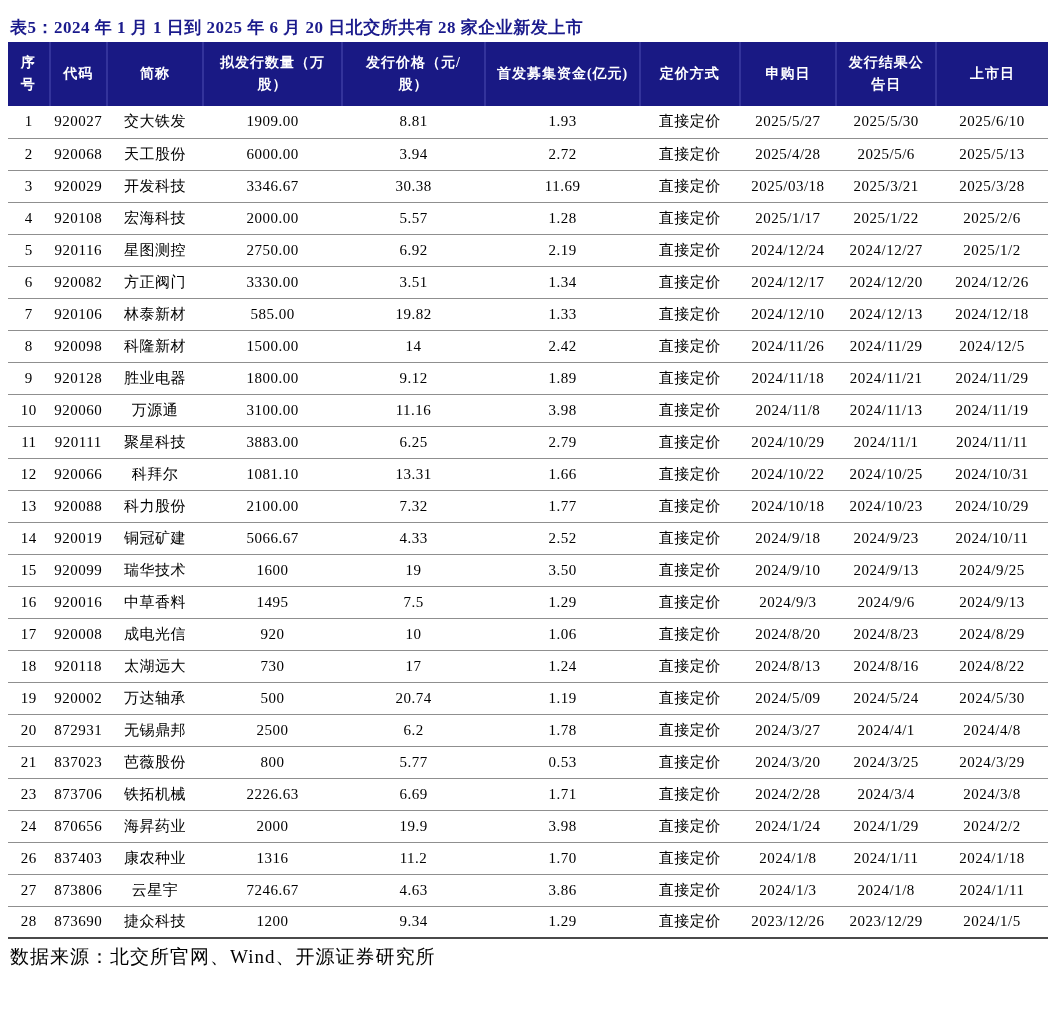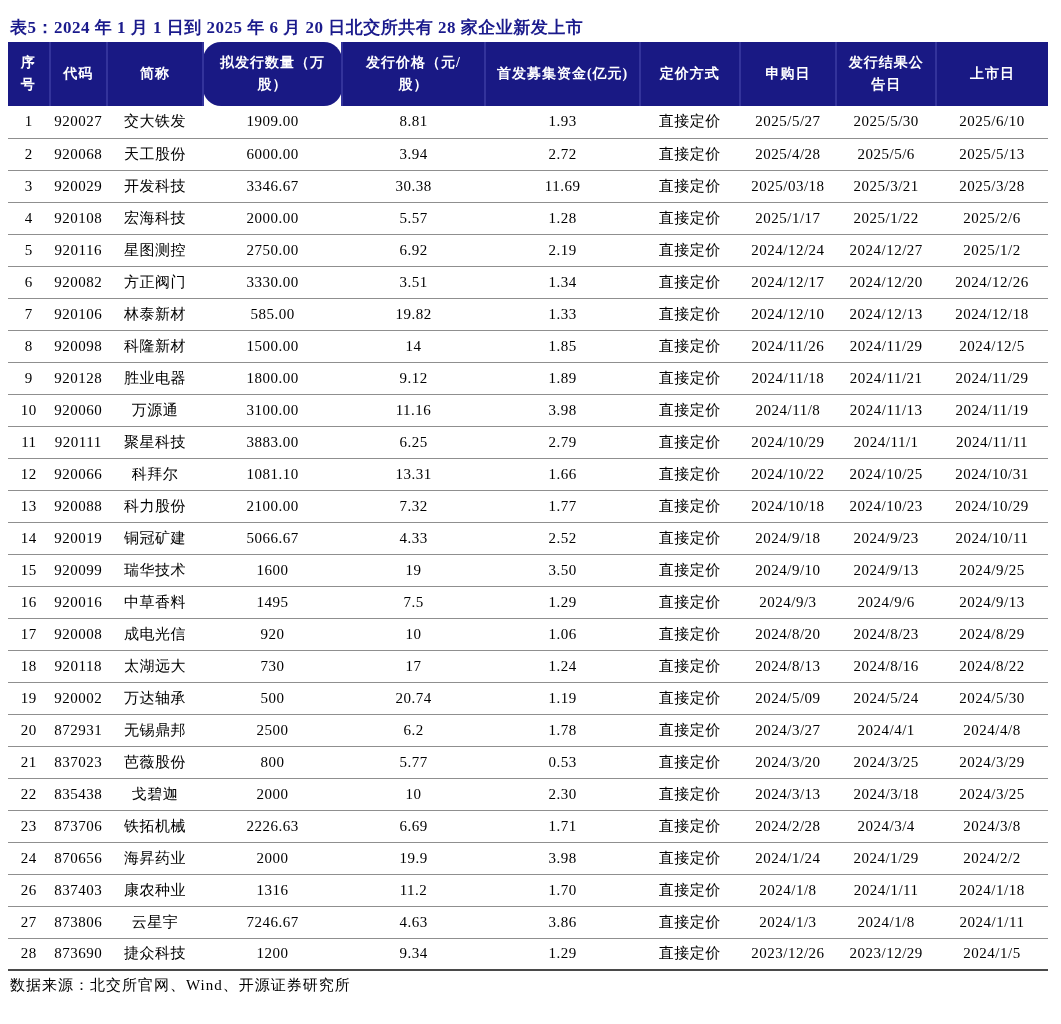--- a/index.html
+++ b/index.html
@@ -56,37 +56,37 @@
     font-size: 15px;
     height: 32px;
     padding: 0 2px;
     border-bottom: 1px solid var(--row-rule);
     white-space: nowrap;
     letter-spacing: 0.5px;
   }
   tbody tr:last-child td { border-bottom: 2px solid var(--bottom-rule); }
   .source-line {
     margin: 5px 0 0 10px;
-    font-size: 15px;
+    font-size: 19px;
     letter-spacing: 1px;
   }
 </style>
 </head>
 <body>
 
 <div class="page">
   <div class="title">表5：2024 年 1 月 1 日到 2025 年 6 月 20 日北交所共有 28 家企业新发上市</div>
 
   <table class="report-table">
     <thead>
       <tr>
           <th style="width: 41px;">序<br>号</th>
           <th style="width: 56px;">代码</th>
           <th style="width: 95px;">简称</th>
-          <th style="width: 136px; border-radius: 18px;">拟发行数量（万<br>股）</th>
+          <th style="width: 136px;">拟发行数量（万<br>股）</th>
           <th style="width: 141px;">发行价格（元/<br>股）</th>
           <th style="width: 152px;">首发募集资金(亿元)</th>
           <th style="width: 98px;">定价方式</th>
           <th style="width: 95px;">申购日</th>
           <th style="width: 98px;">发行结果公<br>告日</th>
           <th style="width: 110px;">上市日</th>
         </tr>
     </thead>
     <tbody>
         <tr>
@@ -172,21 +172,21 @@
           <td>2024/12/10</td>
           <td>2024/12/13</td>
           <td>2024/12/18</td>
         </tr>
         <tr>
           <td>8</td>
           <td>920098</td>
           <td>科隆新材</td>
           <td>1500.00</td>
           <td>14</td>
-          <td>1.85</td>
+          <td>2.42</td>
           <td>直接定价</td>
           <td>2024/11/26</td>
           <td>2024/11/29</td>
           <td>2024/12/5</td>
         </tr>
         <tr>
           <td>9</td>
           <td>920128</td>
           <td>胜业电器</td>
           <td>1800.00</td>
@@ -333,32 +333,20 @@
           <td>21</td>
           <td>837023</td>
           <td>芭薇股份</td>
           <td>800</td>
           <td>5.77</td>
           <td>0.53</td>
           <td>直接定价</td>
           <td>2024/3/20</td>
           <td>2024/3/25</td>
           <td>2024/3/29</td>
-        </tr>
-        <tr>
-          <td>22</td>
-          <td>835438</td>
-          <td>戈碧迦</td>
-          <td>2000</td>
-          <td>10</td>
-          <td>2.30</td>
-          <td>直接定价</td>
-          <td>2024/3/13</td>
-          <td>2024/3/18</td>
-          <td>2024/3/25</td>
         </tr>
         <tr>
           <td>23</td>
           <td>873706</td>
           <td>铁拓机械</td>
           <td>2226.63</td>
           <td>6.69</td>
           <td>1.71</td>
           <td>直接定价</td>
           <td>2024/2/28</td>

